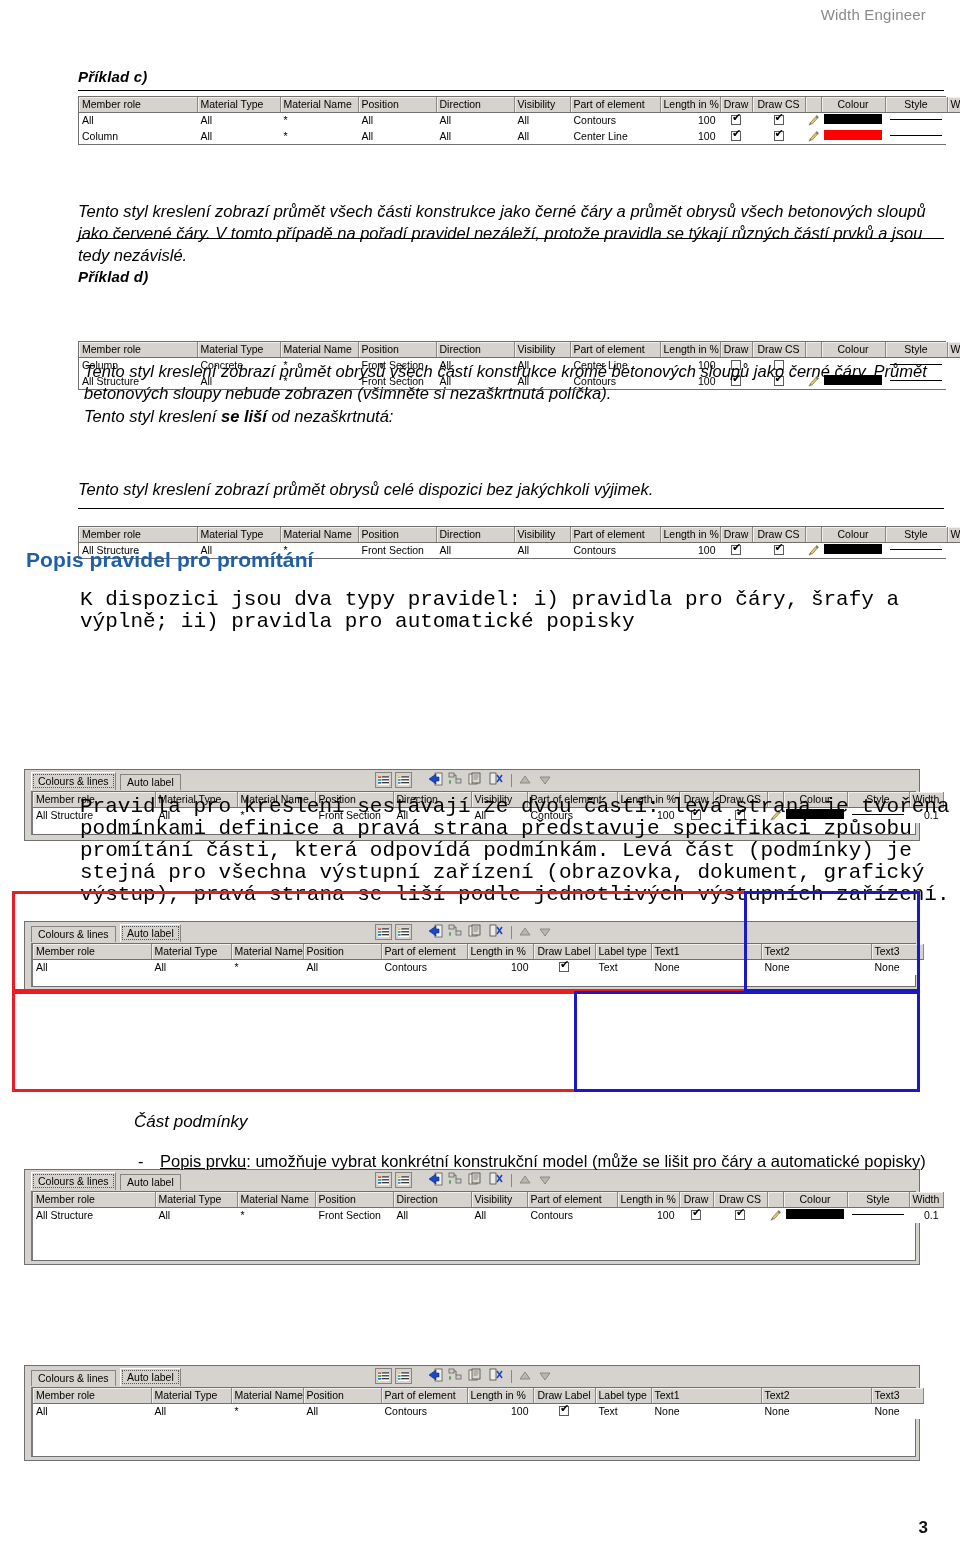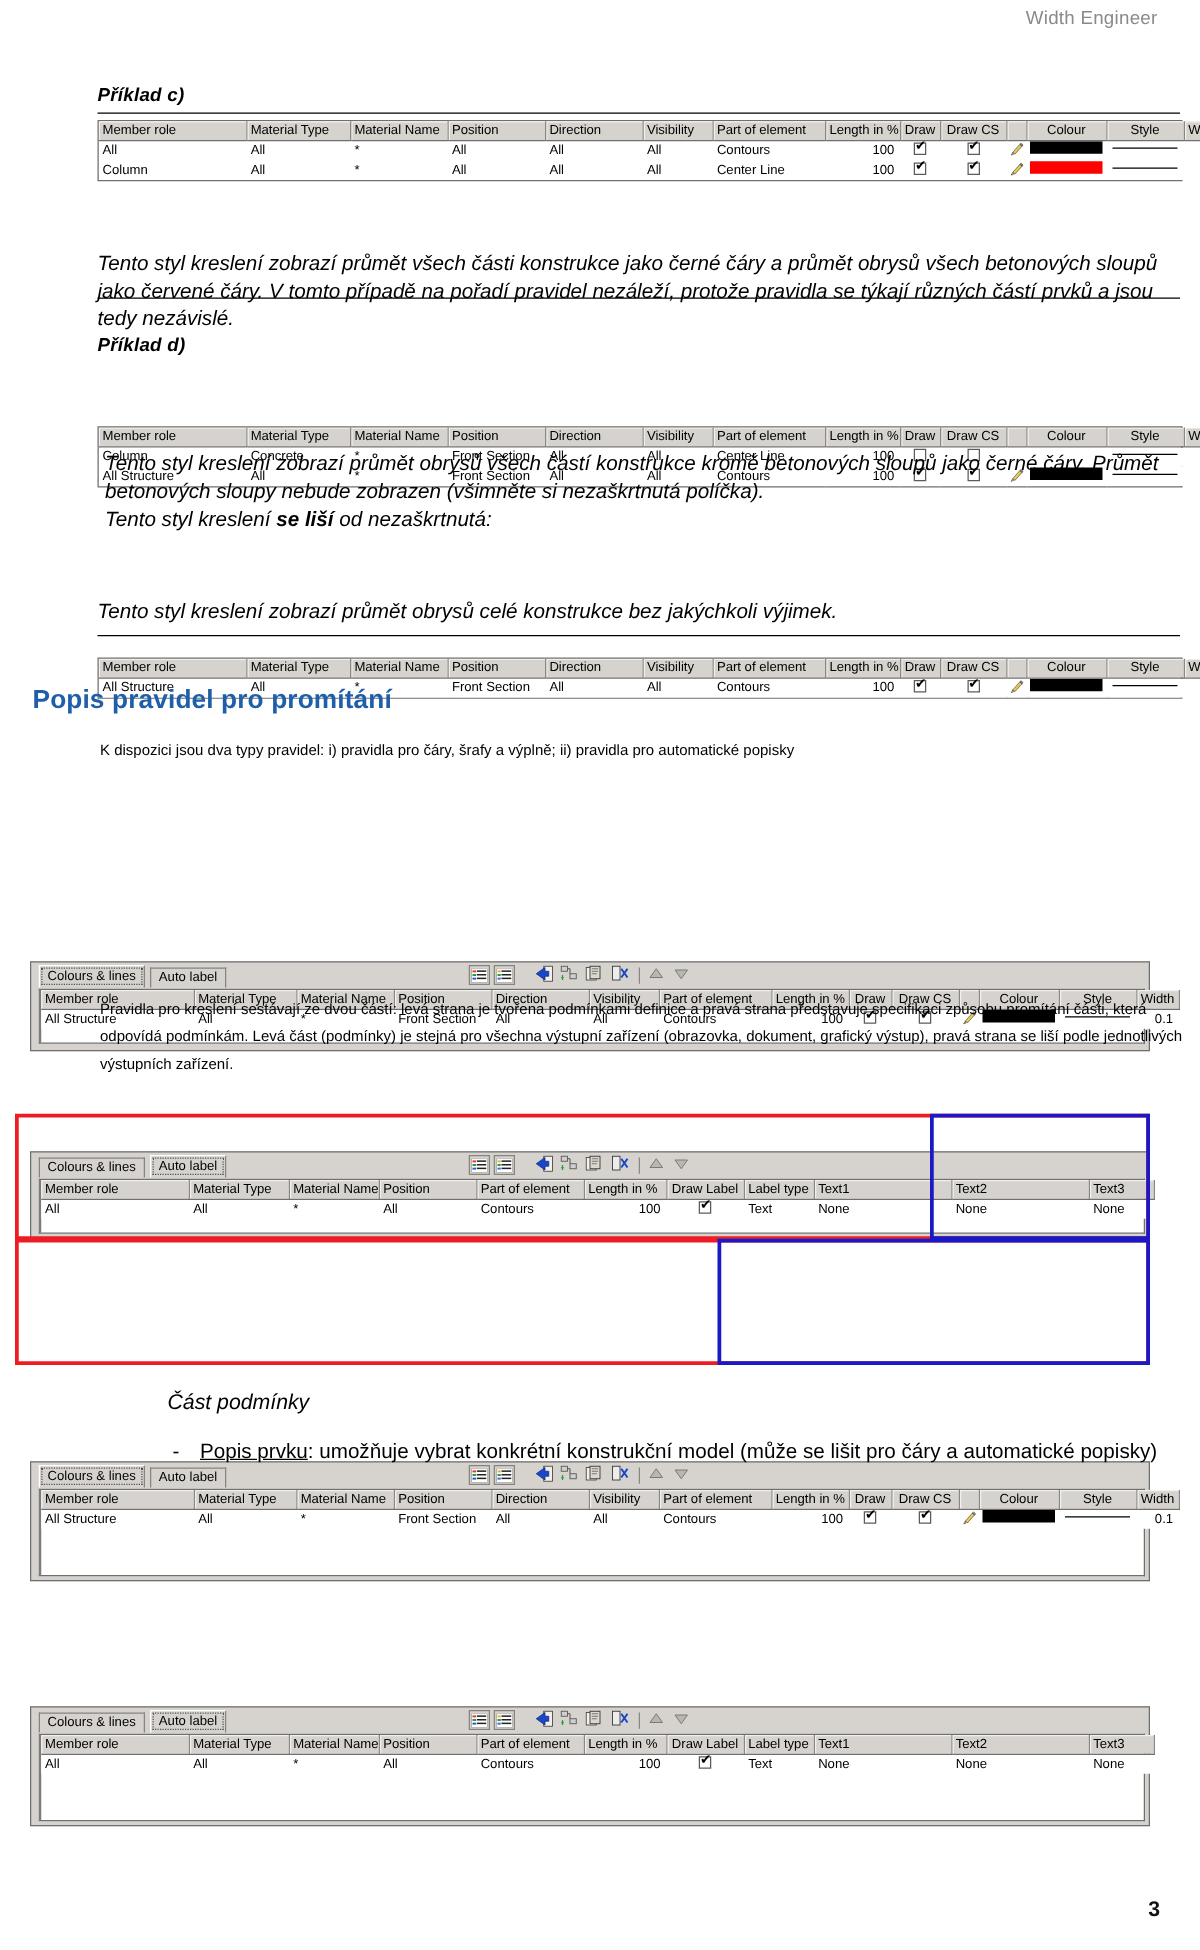--- a/index.html
+++ b/index.html
@@ -36,21 +36,21 @@
   .para b { font-weight:bold; }
   .rule {
     border:0; border-top:1px solid #000; margin:0;
     box-shadow:0 2px 0 -1px #9a9a9a;
   }
 
   h2.section-title {
     margin:0; font-size:21px; font-weight:bold;
     color:#1F5FA9; letter-spacing:.1px;
   }
-  .body-text { font-size:12px; line-height:22px; color:#000; }
+  .body-text { font-size:21px; line-height:22px; color:#000;font-family:Liberation Mono, monospace; }
 
   
   .grid {
     border:1px solid #6f6f6f;
     background:#ffffff;
     font-size:10.5px;
     font-family:"Liberation Sans", sans-serif;
     color:#000;
     position:relative;
   }
@@ -394,21 +394,21 @@
           </svg>
         </td>
         <td class="ctr"><span class="swatch" style="background:#000000"></span></td>
         <td class="ctr"><span class="linestyle"></span></td>
         <td class="num">0.1</td>
       </tr>
     </tbody>
   </table>
 </div>
 
-<div class="doc para" style="left:78px; top:478px; width:866px;">Tento styl kreslení zobrazí průmět obrysů celé konstrukce bez jakýchkoli výjimek.</div>
+<div class="doc para" style="left:78px; top:478px; width:866px;">Tento styl kreslení zobrazí průmět obrysů celé dispozici bez jakýchkoli výjimek.</div>
 <hr class="rule doc" style="left:78px; top:508px; width:866px;">
 
 <h2 class="section-title doc" style="left:26px; top:548px;">Popis pravidel pro promítání</h2>
 
 <div class="doc body-text" style="left:80px; top:589px; width:872px;">K dispozici jsou dva typy pravidel: i) pravidla pro čáry, šrafy a výplně; ii) pravidla pro automatické popisky</div>
 
 <div class="panel doc" style="left:24px; top:638px; width:896px; height:72px;">
   <div class="tabstrip">
     <span class="tab active">Colours &amp; lines</span>
     <span class="tab">Auto label</span>

